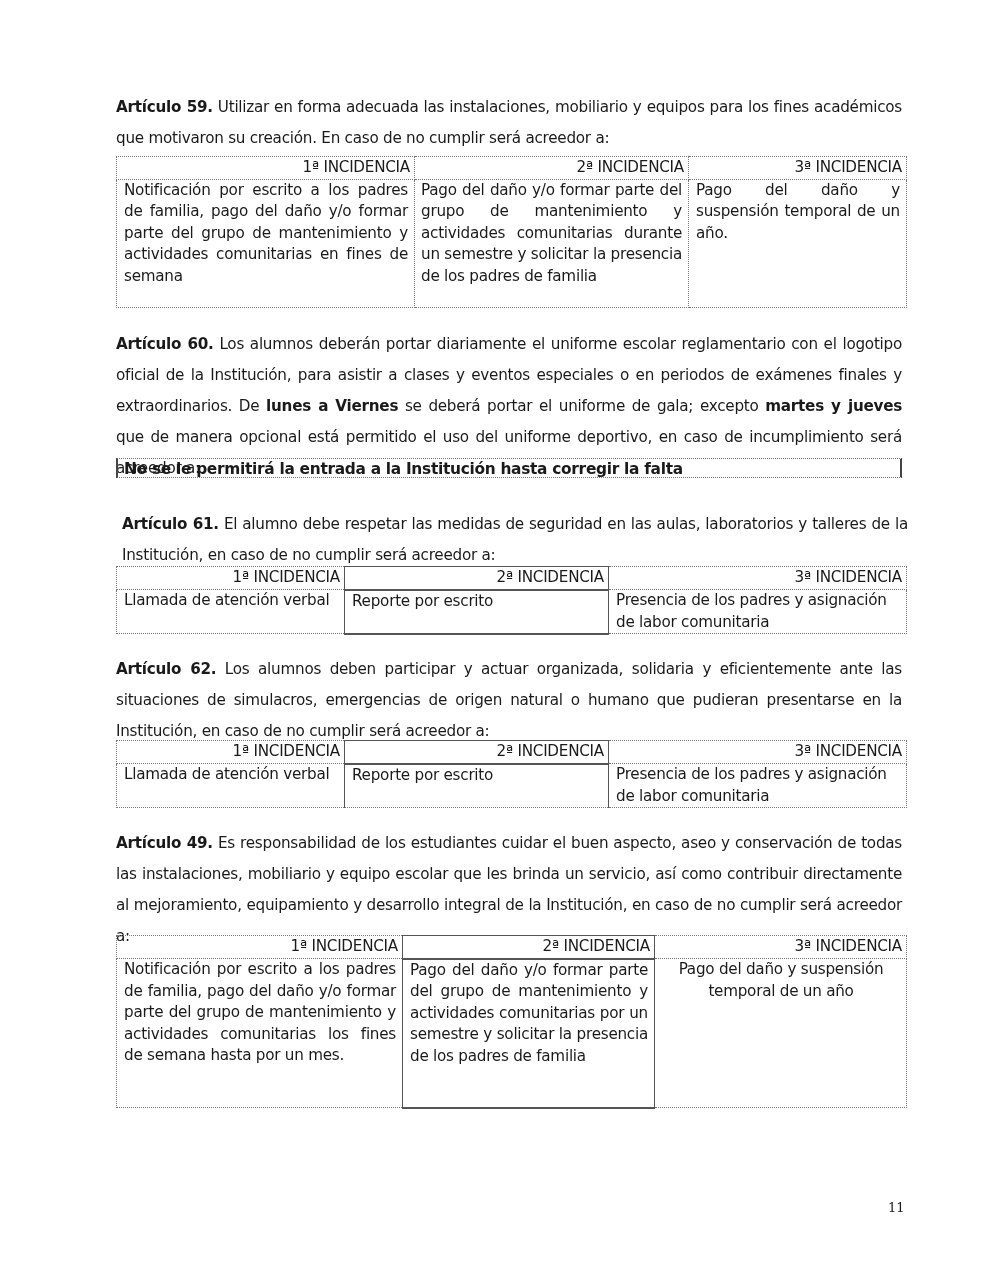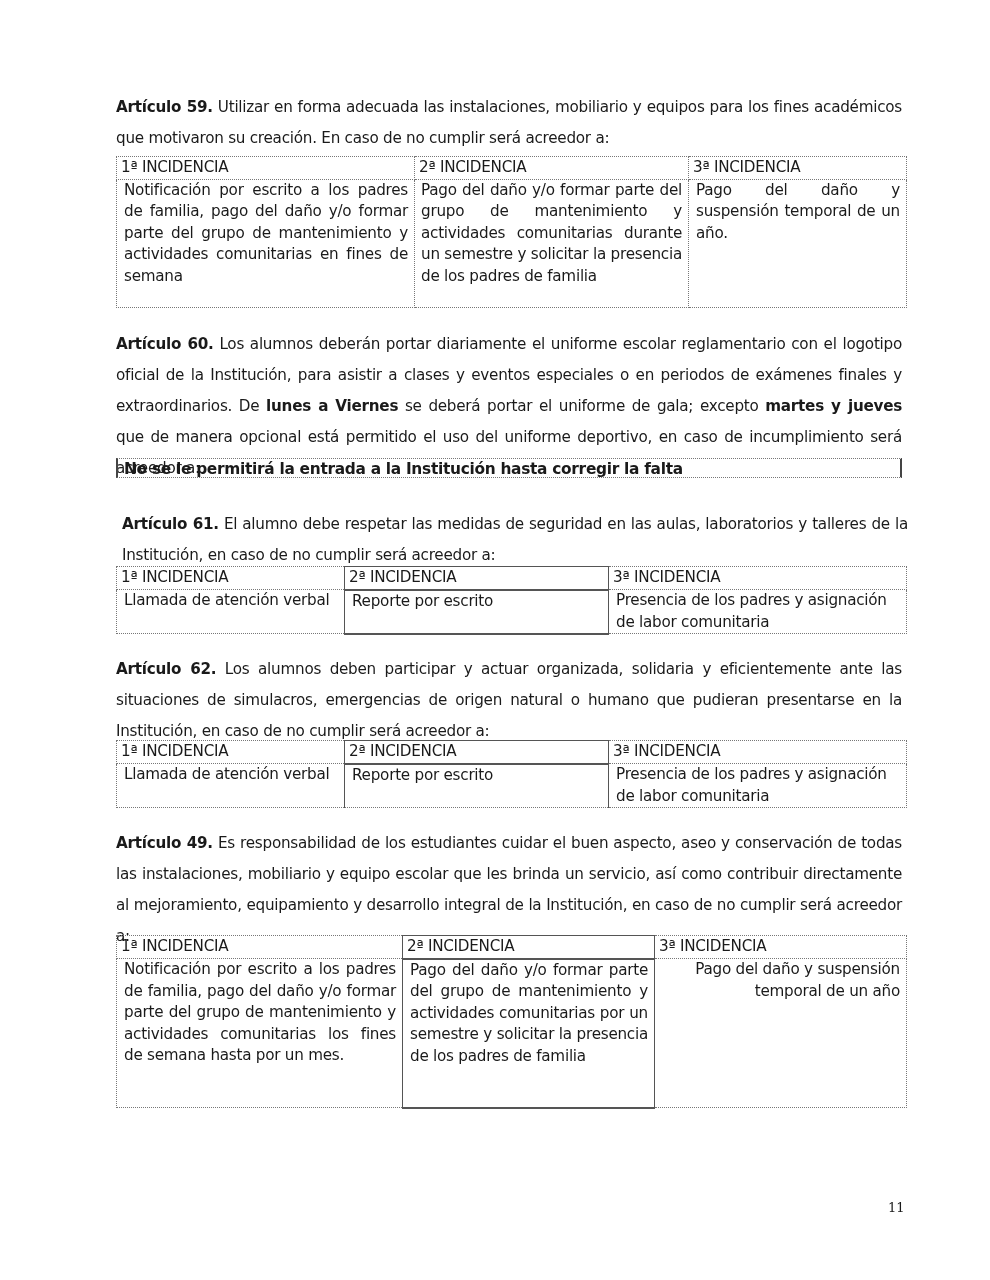--- a/index.html
+++ b/index.html
@@ -4,21 +4,21 @@
 <style>
   html, body { margin:0; padding:0; background:#ffffff; }
   body { width:990px; height:1280px; position:relative; overflow:hidden;
          font-family:"DejaVu Sans", sans-serif; color:#1a1a1a; }
   .page { position:absolute; left:116px; top:0; width:790px; }
   .para { position:absolute; left:0; width:786px; font-size:15.2px; line-height:31px;
           text-align:justify; letter-spacing:-0.25px; }
   .para b { font-weight:bold; }
   table.inc { position:absolute; left:0; border-collapse:collapse; table-layout:fixed;
               font-size:15.2px; line-height:21.5px; letter-spacing:-0.25px; }
-  table.inc th { font-weight:normal; text-align:left; border:1px dotted #777;
+  table.inc th { font-weight:normal; text-align:right; border:1px dotted #777;
                  padding:0 4px; height:21px; }
   table.inc td { vertical-align:top; text-align:justify; border:1px dotted #777;
                  padding:0 6px 0 7px; }
   table.inc .mid { border-left:1.5px solid #555; border-right:1.5px solid #555; }
   table.inc th.mid { border-top:1.5px solid #555; border-bottom:2px solid #555; }
   table.inc td.mid { border-bottom:2px solid #555; }
   .t59 th { border-top:2px solid #333; border-bottom:2px solid #333; }
   .t59 td { border-left:2px solid #444; border-right:2px solid #444; border-bottom:none; }
   .box60 { position:absolute; left:0; width:786px; height:20px; border:1px dotted #777;
            border-left:2px solid #444; border-right:2px solid #444;
@@ -107,19 +107,19 @@
       </colgroup>
     <tbody>
         <tr>
       <th>1ª INCIDENCIA</th>
       <th class="mid">2ª  INCIDENCIA</th>
       <th>3ª  INCIDENCIA</th>
     </tr>
     <tr style="height:149px;">
       <td>Notificación por escrito a los padres de familia, pago del daño y/o formar parte del grupo de mantenimiento y actividades comunitarias los fines de semana hasta por un mes.</td>
       <td class="mid">Pago del daño y/o formar parte del grupo de mantenimiento y actividades comunitarias por un semestre y solicitar la presencia de los padres de familia</td>
-      <td style="text-align:right;margin-left:17px;">Pago del daño y suspensión temporal de un año</td>
+      <td style="text-align:center;margin-left:17px;">Pago del daño y suspensión temporal de un año</td>
     </tr>
   </tbody>
     </table>
 </div>
 
 <div class="pagenum">11</div>
 
 </body></html>

